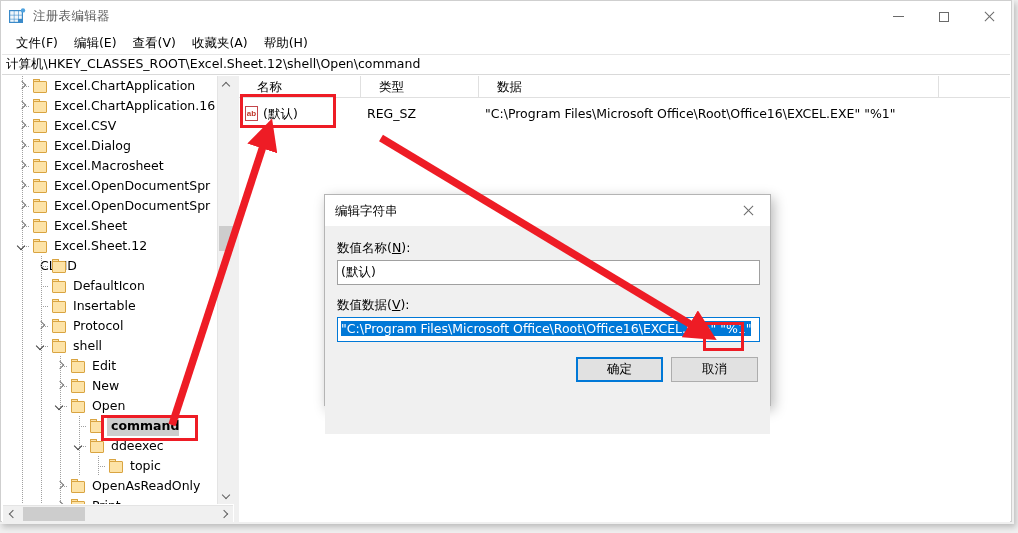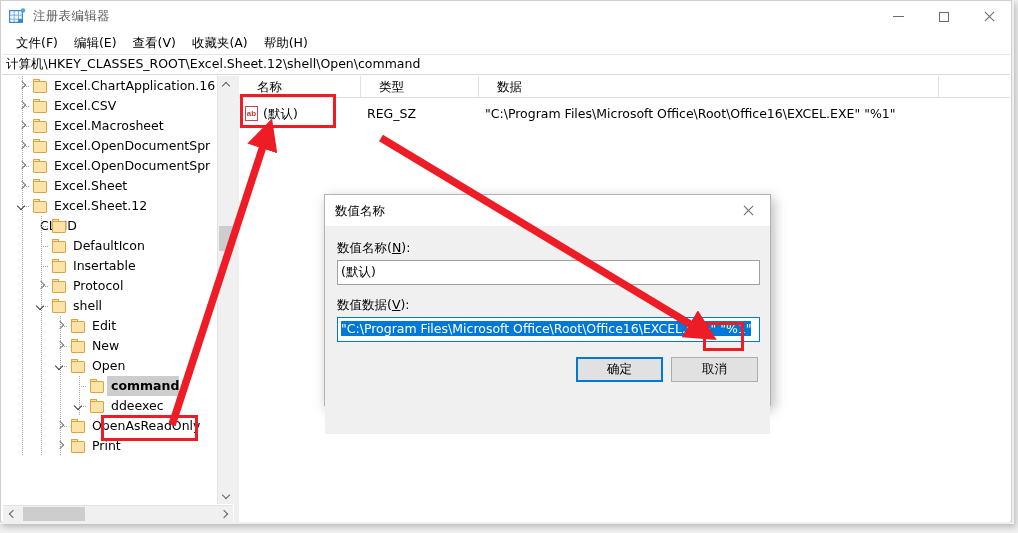--- a/index.html
+++ b/index.html
@@ -508,31 +508,51 @@
     <div class="pane-left">
       <div class="tree" id="tree-container">
           <div class="tree-row">
             <div class="guide" style="left: 20px;"></div>
             <div class="guide-h" style="left: 20px; width: 8px;"></div>
             <div class="chev" style="left: 14px; top: 4px;"></div>
             <div class="folder" style="left: 31px; top: 5px;">
               <div class="f-tab"></div>
               <div class="f-back"></div>
             </div>
-            <span class="tree-label" style="margin-left: 48px;">Excel.ChartApplication.16</span>
+            <span class="tree-label" style="margin-left: 48px;">Excel.ChartApplication</span>
           </div>
           <div class="tree-row">
             <div class="guide" style="left: 20px;"></div>
             <div class="guide-h" style="left: 20px; width: 8px;"></div>
             <div class="chev" style="left: 14px; top: 4px;"></div>
             <div class="folder" style="left: 31px; top: 5px;">
               <div class="f-tab"></div>
               <div class="f-back"></div>
             </div>
+            <span class="tree-label" style="margin-left: 48px;">Excel.ChartApplication.16</span>
+          </div>
+          <div class="tree-row">
+            <div class="guide" style="left: 20px;"></div>
+            <div class="guide-h" style="left: 20px; width: 8px;"></div>
+            <div class="chev" style="left: 14px; top: 4px;"></div>
+            <div class="folder" style="left: 31px; top: 5px;">
+              <div class="f-tab"></div>
+              <div class="f-back"></div>
+            </div>
             <span class="tree-label" style="margin-left: 48px;">Excel.CSV</span>
+          </div>
+          <div class="tree-row">
+            <div class="guide" style="left: 20px;"></div>
+            <div class="guide-h" style="left: 20px; width: 8px;"></div>
+            <div class="chev" style="left: 14px; top: 4px;"></div>
+            <div class="folder" style="left: 31px; top: 5px;">
+              <div class="f-tab"></div>
+              <div class="f-back"></div>
+            </div>
+            <span class="tree-label" style="margin-left: 48px;">Excel.Dialog</span>
           </div>
           <div class="tree-row">
             <div class="guide" style="left: 20px;"></div>
             <div class="guide-h" style="left: 20px; width: 8px;"></div>
             <div class="chev" style="left: 14px; top: 4px;"></div>
             <div class="folder" style="left: 31px; top: 5px;">
               <div class="f-tab"></div>
               <div class="f-back"></div>
             </div>
             <span class="tree-label" style="margin-left: 48px;">Excel.Macrosheet</span>
@@ -682,20 +702,33 @@
             <div class="guide" style="left: 39px;"></div>
             <div class="guide" style="left: 58px;"></div>
             <div class="guide" style="left: 77px;"></div>
             <div class="guide-h" style="left: 77px; width: 8px;"></div>
             <div class="chev open" style="left: 71px; top: 4px;"></div>
             <div class="folder" style="left: 88px; top: 5px;">
               <div class="f-tab"></div>
               <div class="f-back"></div>
             </div>
             <span class="tree-label" style="margin-left: 105px;">ddeexec</span>
+          </div>
+          <div class="tree-row">
+            <div class="guide" style="left: 20px;"></div>
+            <div class="guide" style="left: 39px;"></div>
+            <div class="guide" style="left: 58px;"></div>
+            <div class="guide" style="left: 77px;"></div>
+            <div class="guide" style="left: 96px;"></div>
+            <div class="guide-h" style="left: 96px; width: 8px;"></div>
+            <div class="folder" style="left: 107px; top: 5px;">
+              <div class="f-tab"></div>
+              <div class="f-back"></div>
+            </div>
+            <span class="tree-label" style="margin-left: 124px;">topic</span>
           </div>
           <div class="tree-row">
             <div class="guide" style="left: 20px;"></div>
             <div class="guide" style="left: 39px;"></div>
             <div class="guide" style="left: 58px;"></div>
             <div class="guide-h" style="left: 58px; width: 8px;"></div>
             <div class="chev" style="left: 52px; top: 4px;"></div>
             <div class="folder" style="left: 69px; top: 5px;">
               <div class="f-tab"></div>
               <div class="f-back"></div>
@@ -749,21 +782,21 @@
         <div class="lv-cell" style="left:24px;">(默认)</div>
         <div class="lv-cell" style="left:128px;">REG_SZ</div>
         <div class="lv-cell" style="left:246px;">"C:\Program Files\Microsoft Office\Root\Office16\EXCEL.EXE" "%1"</div>
       </div>
     </div>
 
   </div>
 
   <div class="dialog">
     <div class="dlg-title">
-      <div class="dlg-title-text">数值名称</div>
+      <div class="dlg-title-text">编辑字符串</div>
       <div class="dlg-close">
         <span class="glyph-close"></span>
       </div>
     </div>
     <div class="dlg-body">
 
       <div class="dlg-label" style="left:12px; top:14px;"><span>数值名称(</span><u>N</u><span>):</span></div>
 
       <div class="dlg-input" style="left:12px; top:34px; width:423px; height:25px;"><span>(默认)</span></div>
 

